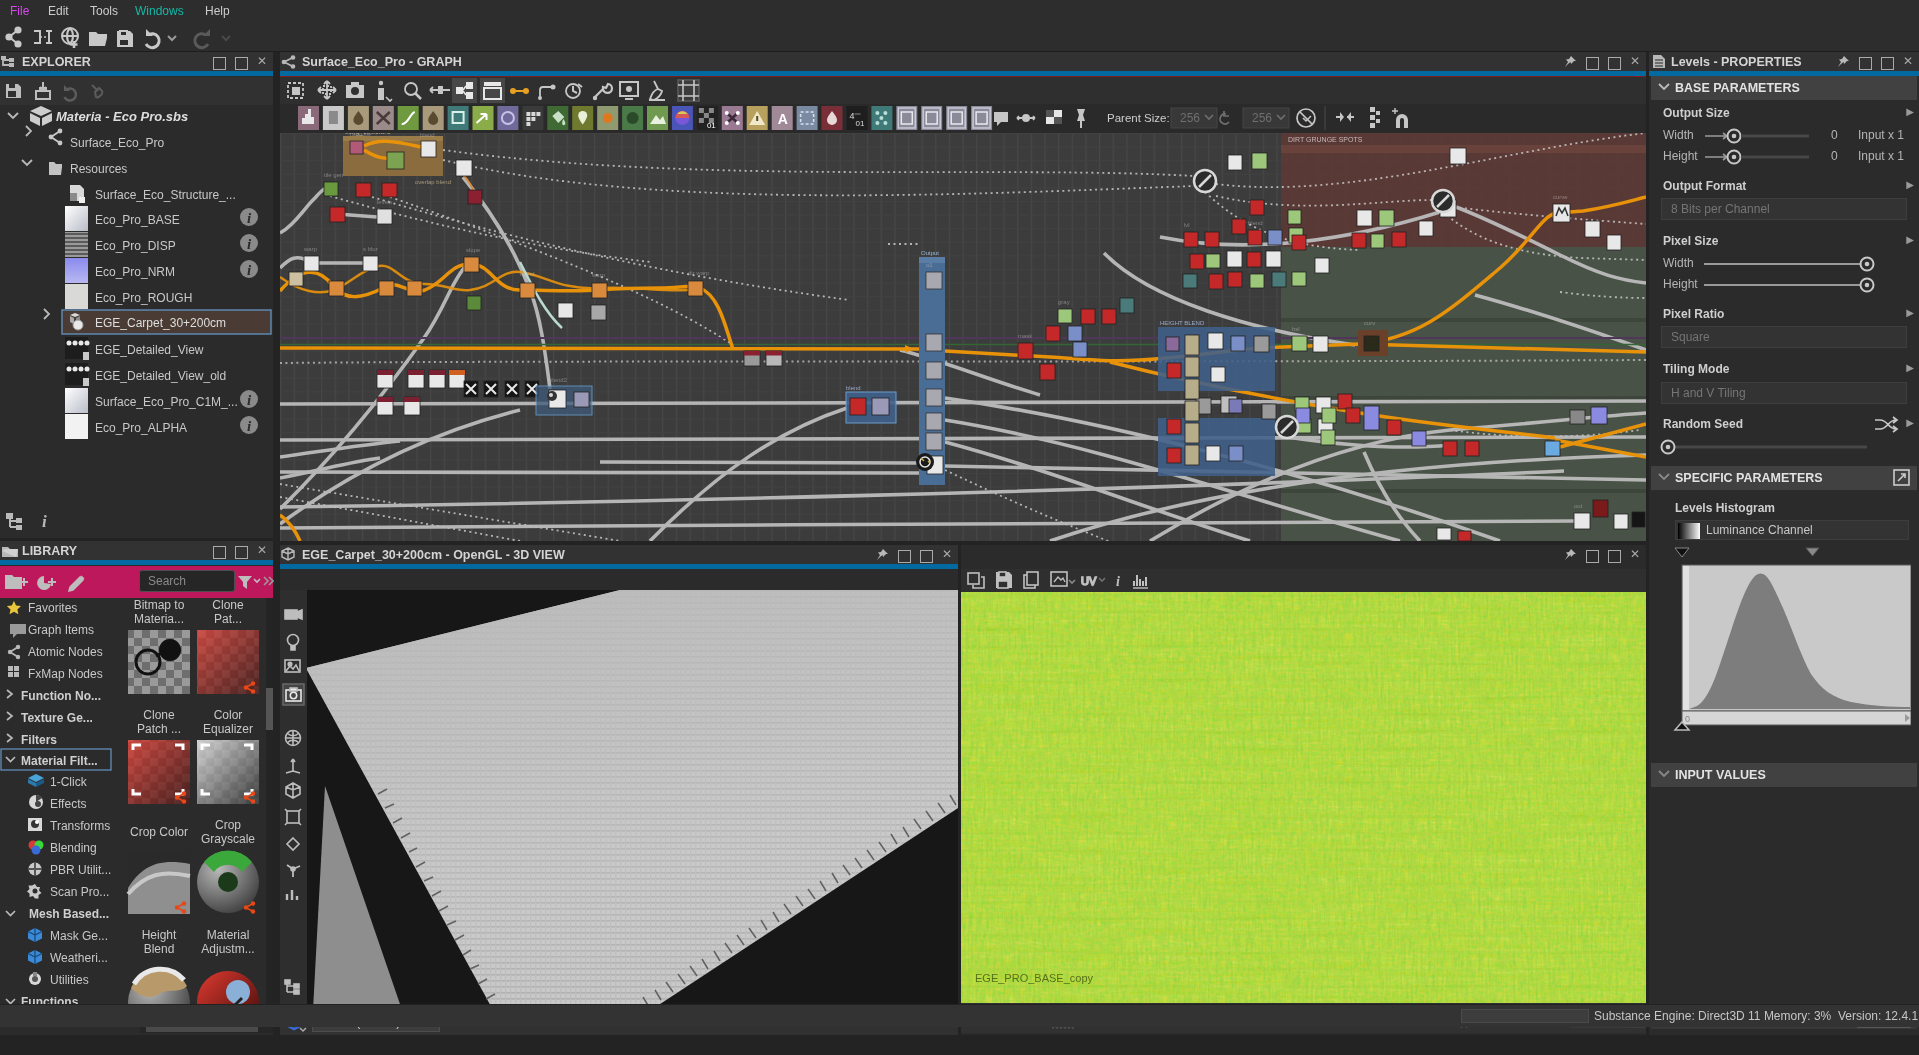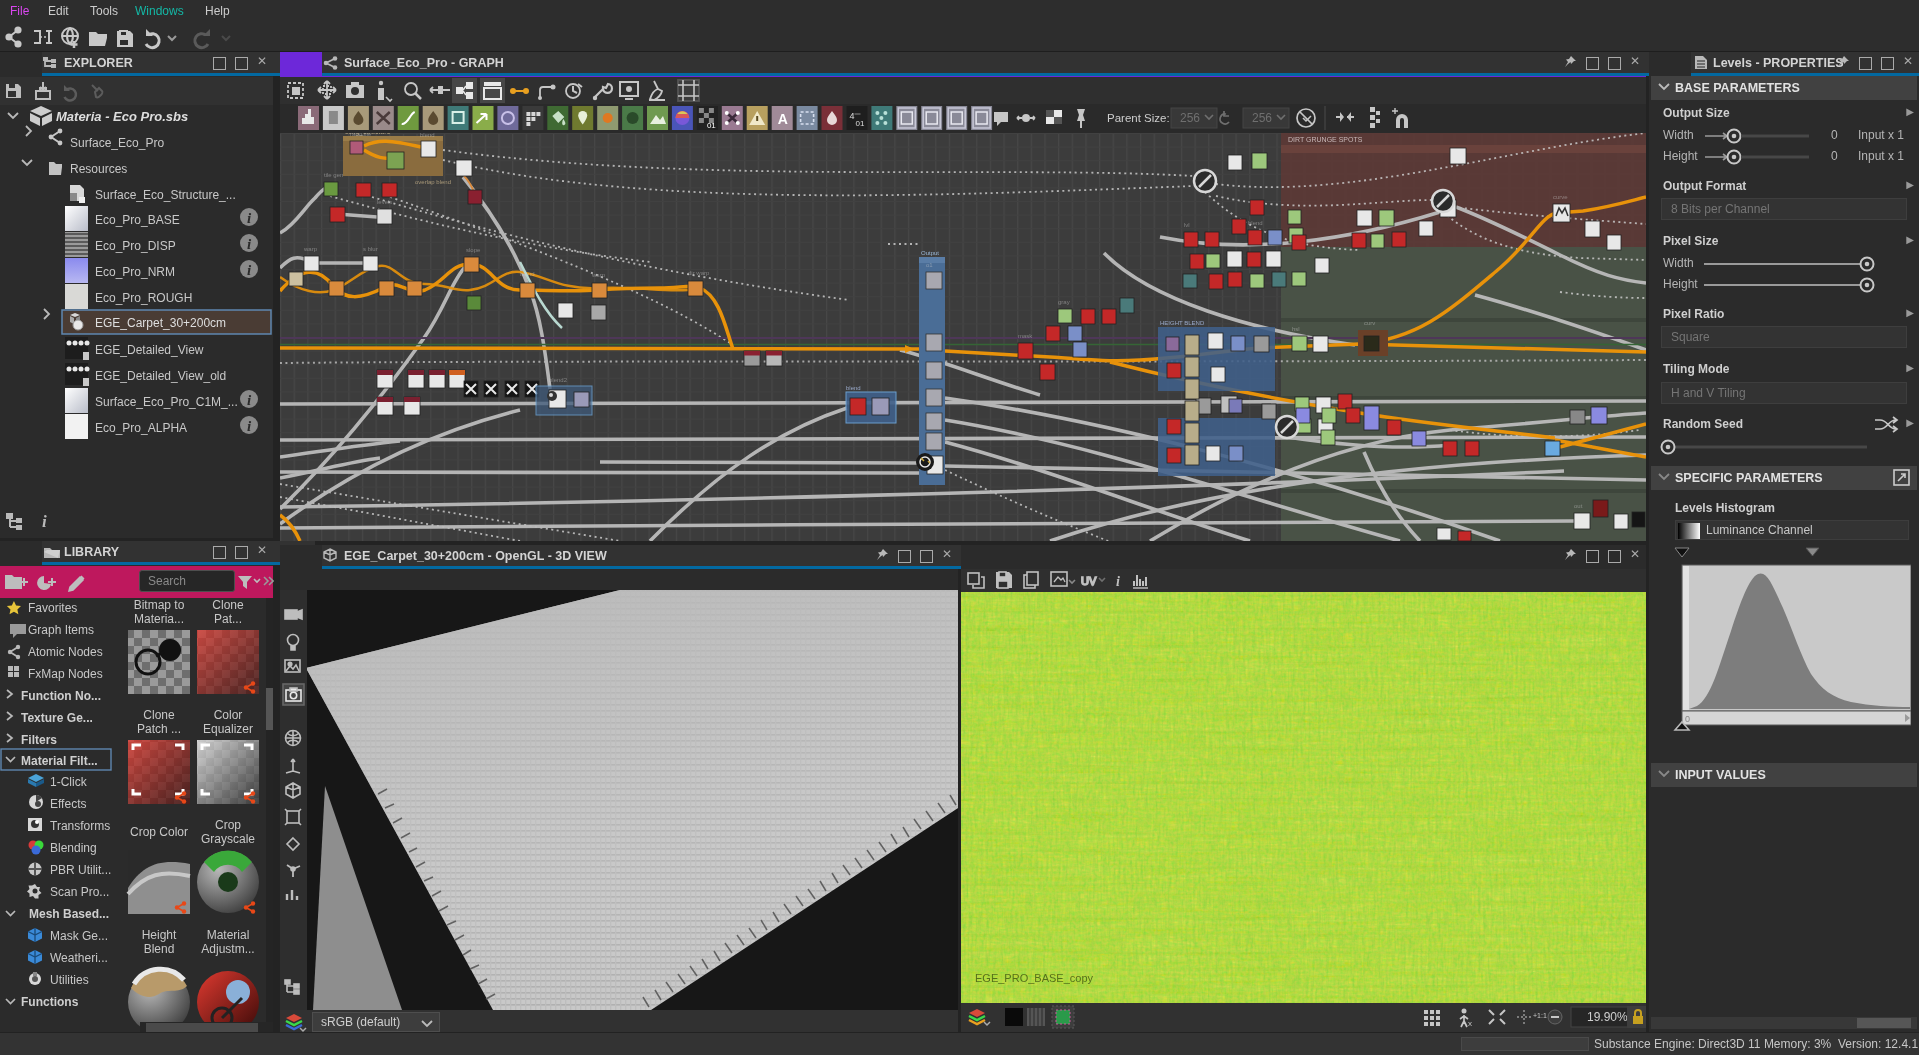--- a/index.html
+++ b/index.html
@@ -1,16 +1,16 @@
 <!DOCTYPE html>
 <html><head><meta charset="utf-8"><style>
 *{margin:0;padding:0;box-sizing:border-box;}
 html,body{width:1919px;height:1055px;background:#232323;font-family:"Liberation Sans",sans-serif;overflow:hidden;position:relative;color:#c8c8c8;font-size:12px;}
 .abs{position:absolute;}
-.hdr{position:absolute;height:24px;background:#323232;border-bottom:3px solid #0369a1;display:flex;align-items:center;color:#d4d4d4;font-weight:bold;font-size:12.5px;margin-left:42px;}
+.hdr{position:absolute;height:24px;background:#323232;border-bottom:5px solid #0369a1;display:flex;align-items:center;color:#d4d4d4;font-weight:bold;font-size:12.5px;}
 .hico{display:inline-flex;width:22px;justify-content:center;}
 .wbtns{position:absolute;right:6px;top:5px;display:flex;gap:9px;color:#aaa;}
 .wbtn{width:13px;height:13px;position:relative;}
 .panel{position:absolute;background:#2b2b2b;}
 .sechdr{position:absolute;left:2px;right:2px;height:24px;background:#414141;color:#e2e2e2;font-weight:bold;display:flex;align-items:center;font-size:12.5px;}
 .blabel{color:#cfcfcf;font-weight:bold;}
 .combo{position:absolute;height:22px;background:#333333;border:1px solid #3e3e3e;color:#757575;display:flex;align-items:center;padding-left:9px;}
 .rarr{position:absolute;right:5px;color:#9a9a9a;font-size:10px;}
 </style></head>
 <body>
@@ -403,21 +403,21 @@
   <div class="abs" style="left:71px;top:220px;width:62px;text-align:center;line-height:14px;">Crop<br>Grayscale</div>
   <div class="abs" style="left:2px;top:330px;width:62px;text-align:center;line-height:14px;">Height<br>Blend</div>
   <div class="abs" style="left:71px;top:330px;width:62px;text-align:center;line-height:14px;">Material<br>Adjustm...</div>
  </div>
  <div class="abs" style="left:140px;top:481px;width:133px;height:11px;background:#262626;"></div>
  <div class="abs" style="left:146px;top:482px;width:112px;height:9px;background:#4a4a4a;"></div>
  <div class="abs" style="left:266px;top:57px;width:7px;height:424px;background:#242424;"></div>
  <div class="abs" style="left:266px;top:147px;width:7px;height:42px;background:#555;"></div>
 </div>
 
-<div class="panel" style="left:280px;top:52px;width:1366px;height:489px;background:#6d28d9;">
+<div class="panel" style="left:280px;top:52px;width:1366px;height:489px;background:#7f1d1d;">
  <div class="hdr" style="left:0;top:0;width:1366px;"><svg class="hico" width="22" height="14">
         <circle cx="13" cy="2.5" r="2.3" fill="#b8b8b8"></circle>
         <circle cx="4" cy="7" r="2.3" fill="#b8b8b8"></circle>
         <circle cx="13" cy="11.5" r="2.3" fill="#b8b8b8"></circle>
         <path d="M4,7 L13,2.5 M4,7 L13,11.5" stroke="#b8b8b8" stroke-width="1.8"></path>
       </svg>Surface_Eco_Pro - GRAPH</div>
  <div class="wbtns">
       <svg width="13" height="13" viewBox="0 0 13 13" style="margin-top:-2px;">
         <path d="M7,1 l5,5 l-2,0 l-3,3 l-0.5,-2 L4,9 L1,12 L4,7 l-2,-2.5 l3,-0.5 z" fill="#b8b8b8"></path>
       </svg>
@@ -1309,17 +1309,17 @@
   <path d="M14,184 l7,-8 l7,8 z" fill="#111" stroke="#bbb" stroke-width="1.5"></path>
  </svg>
  <div class="sechdr" style="top:711px;"><svg width="24" height="12">
         <path d="M8,2 l5,5 l5,-5" stroke="#888" stroke-width="1.8" fill="none"></path>
       </svg>INPUT VALUES</div>
  <div class="abs" style="left:2px;top:965px;width:266px;height:12px;background:#383838;">
   <div class="abs" style="left:206px;top:1px;width:54px;height:10px;background:#565656;"></div>
  </div>
 </div>
 
-<div class="abs" style="left:0;top:1032px;width:1919px;height:23px;background:#333333;border-top:1px solid #222;">
+<div class="abs" style="left:0;top:1004px;width:1919px;height:23px;background:#333333;border-top:1px solid #222;">
  <div class="abs" style="left:1461px;top:4px;width:128px;height:14px;background:#3d3d3d;border:1px solid #4a4a4a;"></div>
  <div class="abs" style="left:1594px;top:4px;color:#c6c6c6;">Substance Engine: Direct3D 11  Memory: 3%</div>
  <div class="abs" style="left:1838px;top:4px;color:#c6c6c6;text-align:right;">Version: 12.4.1</div>
 </div>
 
 </body></html>

